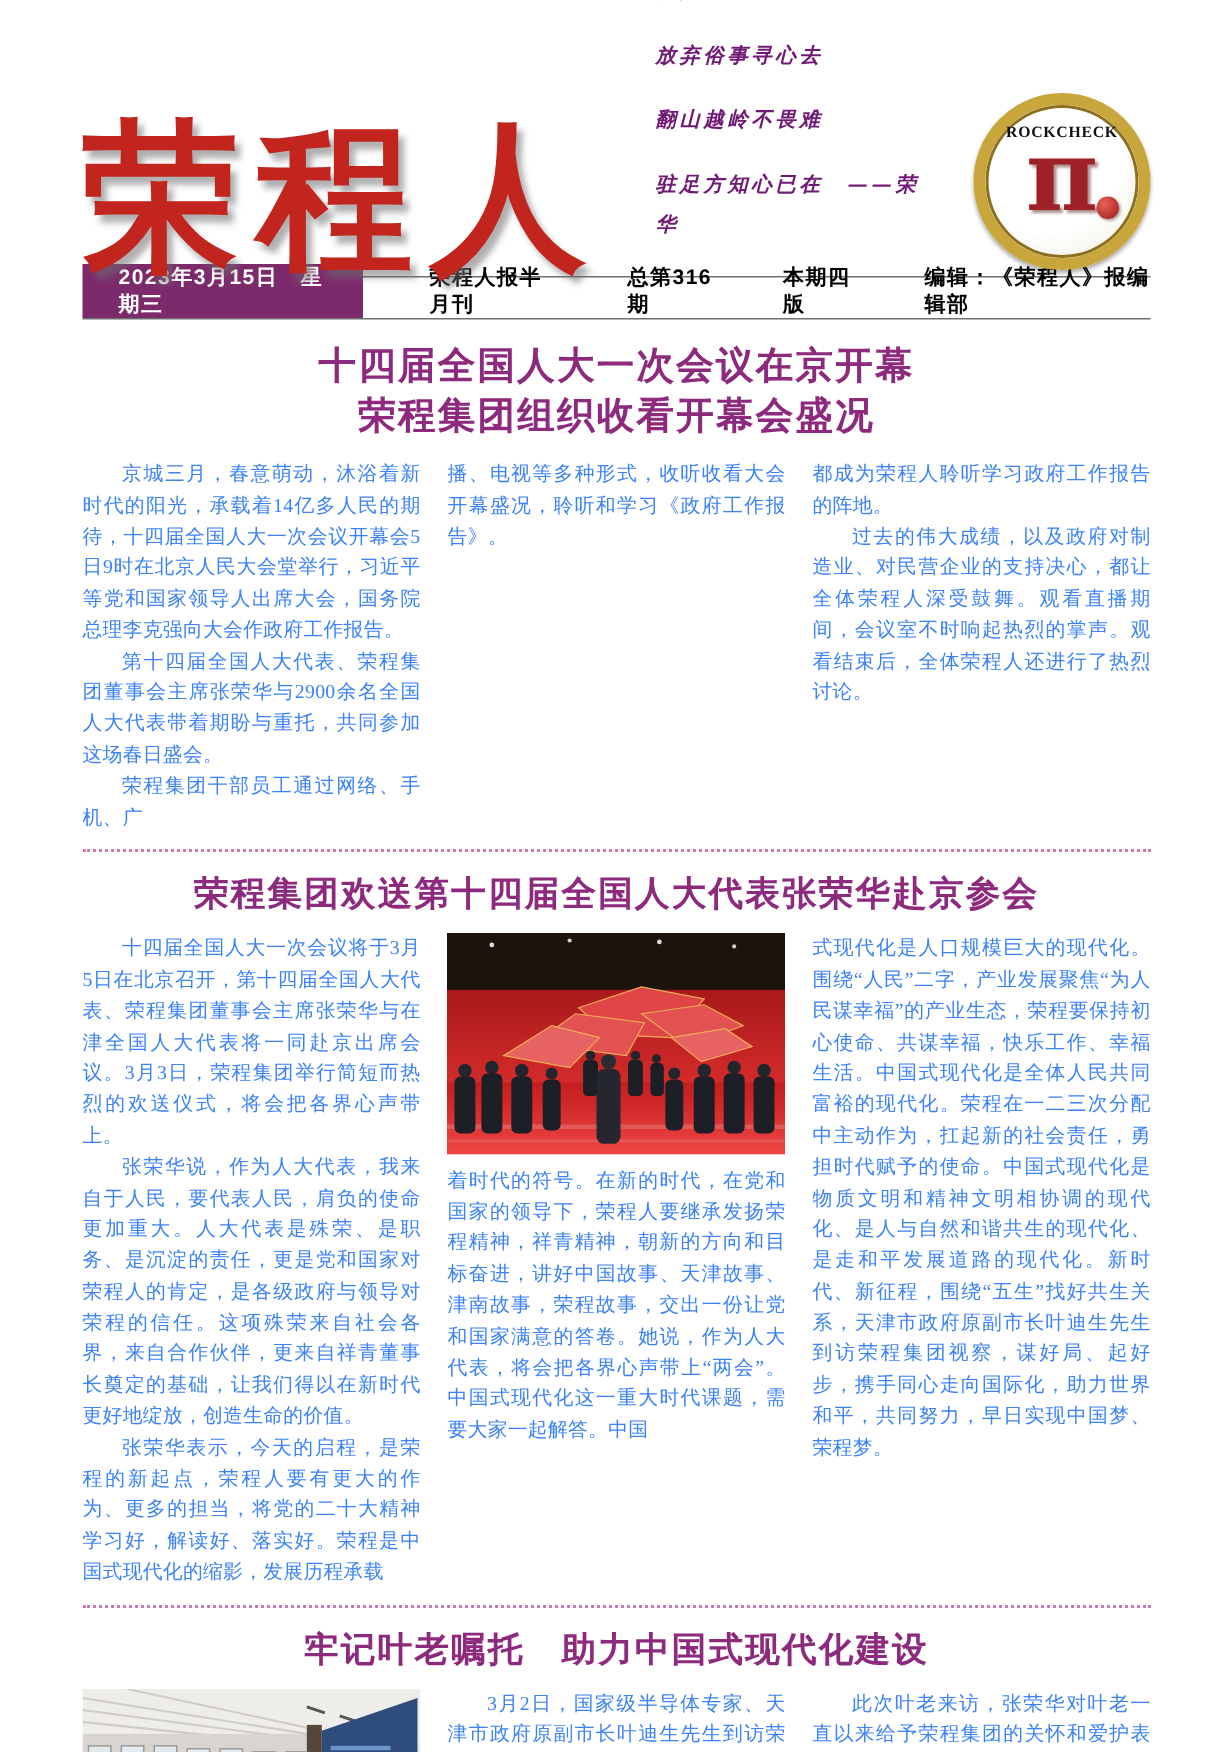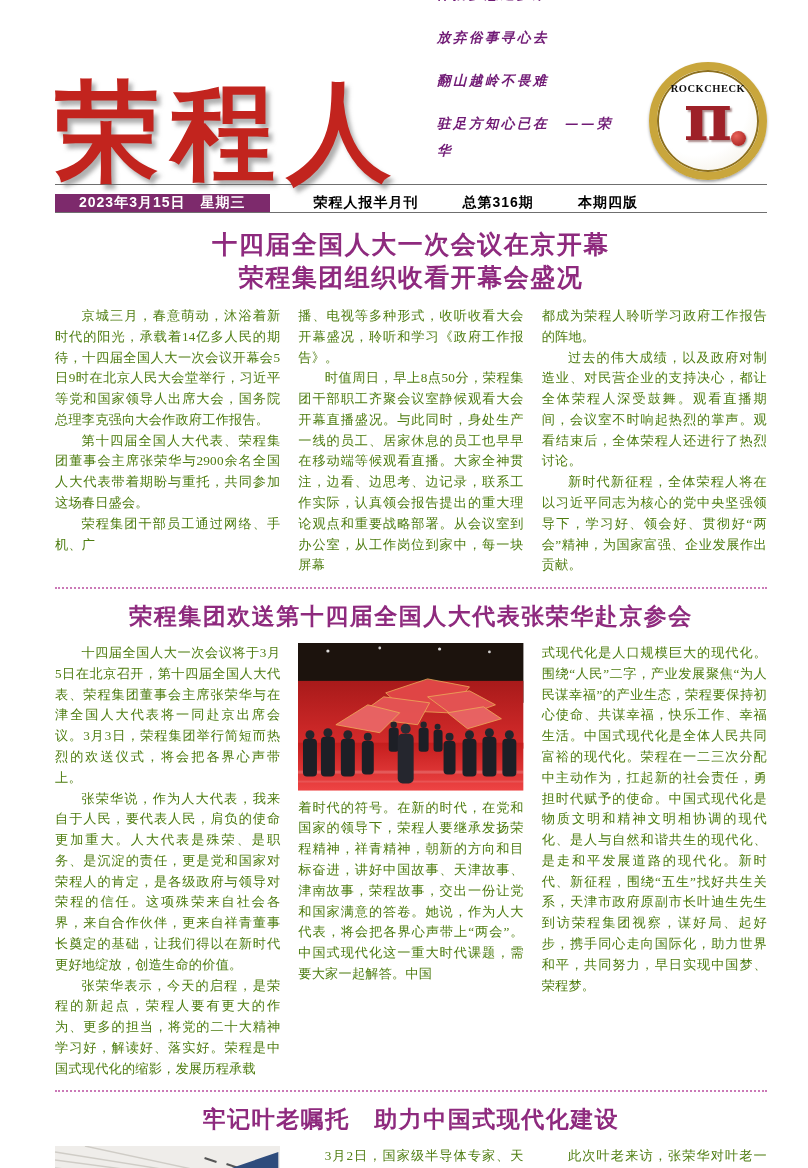--- a/index.html
+++ b/index.html
@@ -40,21 +40,21 @@
              padding:0 24px;letter-spacing:1px;}
   .bar-item{display:flex;align-items:center;margin-left:44px;color:#000000;letter-spacing:1px;}
 
   
   .headline{font-family:"Liberation Sans","DejaVu Sans",sans-serif;font-weight:bold;color:#8e2a7e;
             text-align:center;letter-spacing:1.5px;}
   .hl-1{font-size:25px;line-height:1.32;margin:15px 0 12px;text-align:center;}
   .hl-2{font-size:23px;line-height:1.3;margin:13px 0 11px;}
   .cols{display:flex;gap:18px;}
   .col{flex:1;min-width:0;text-align:justify;}
-  .para{margin:0;font-size:13.2px;line-height:1.575;letter-spacing:.2px;color:#4d7c0f;}
+  .para{margin:0;font-size:13.2px;line-height:1.575;letter-spacing:.2px;color:#3b82f6;}
   .ind{text-indent:2em;}
   .divider{border:none;border-top:2px dotted #cb79b7;margin:11px 0 1px;}
   .photo{display:block;width:100%;}
   .photo-wrap-a{margin-bottom:7px;}
 
 </style>
 </head>
 <body>
 
 <div class="page">
@@ -79,41 +79,40 @@
           <div class="logo-dot"></div>
         </div>
       </div>
     </header>
 
     <div class="datebar">
       <div class="date-chip">2023年3月15日　星期三</div>
       <div class="bar-item">荣程人报半月刊</div>
       <div class="bar-item">总第316期</div>
       <div class="bar-item">本期四版</div>
+      <div class="bar-item">编辑：《荣程人》报编辑部</div>
     </div>
 
     <section>
       <h1 class="headline hl-1">
         <div>十四届全国人大一次会议在京开幕</div>
         <div>荣程集团组织收看开幕会盛况</div>
       </h1>
       <div class="cols">
         <div class="col">
             <p class="para ind">京城三月，春意萌动，沐浴着新时代的阳光，承载着14亿多人民的期待，十四届全国人大一次会议开幕会5日9时在北京人民大会堂举行，习近平等党和国家领导人出席大会，国务院总理李克强向大会作政府工作报告。</p>
             <p class="para ind">第十四届全国人大代表、荣程集团董事会主席张荣华与2900余名全国人大代表带着期盼与重托，共同参加这场春日盛会。</p>
             <p class="para ind">荣程集团干部员工通过网络、手机、广</p>
           </div>
         <div class="col">
             <p class="para">播、电视等多种形式，收听收看大会开幕盛况，聆听和学习《政府工作报告》。</p>
-            <p class="para ind">时值周日，早上8点50分，荣程集团干部职工齐聚会议室静候观看大会开幕直播盛况。与此同时，身处生产一线的员工、居家休息的员工也早早在移动端等候观看直播。大家全神贯注，边看、边思考、边记录，联系工作实际，认真领会报告提出的重大理论观点和重要战略部署。从会议室到办公室，从工作岗位到家中，每一块屏幕</p>
           </div>
         <div class="col">
             <p class="para">都成为荣程人聆听学习政府工作报告的阵地。</p>
             <p class="para ind">过去的伟大成绩，以及政府对制造业、对民营企业的支持决心，都让全体荣程人深受鼓舞。观看直播期间，会议室不时响起热烈的掌声。观看结束后，全体荣程人还进行了热烈讨论。</p>
-            <p class="para ind">新时代新征程，全体荣程人将在以习近平同志为核心的党中央坚强领导下，学习好、领会好、贯彻好“两会”精神，为国家富强、企业发展作出贡献。</p>
           </div>
       </div>
     </section>
 
     <hr class="divider">
 
     <section>
       <h1 class="headline hl-2">荣程集团欢送第十四届全国人大代表张荣华赴京参会</h1>
       <div class="cols">
         <div class="col">

